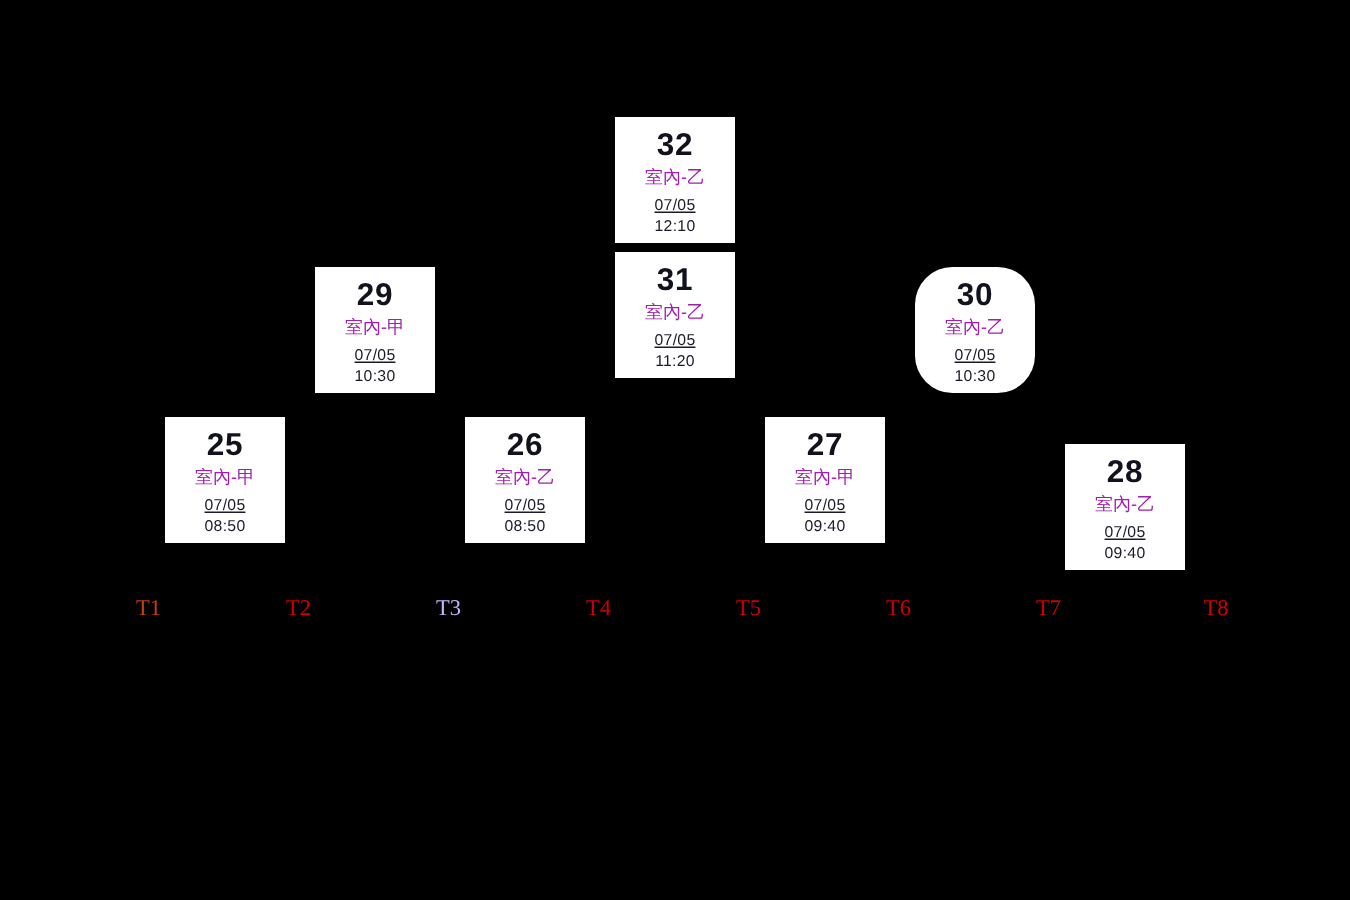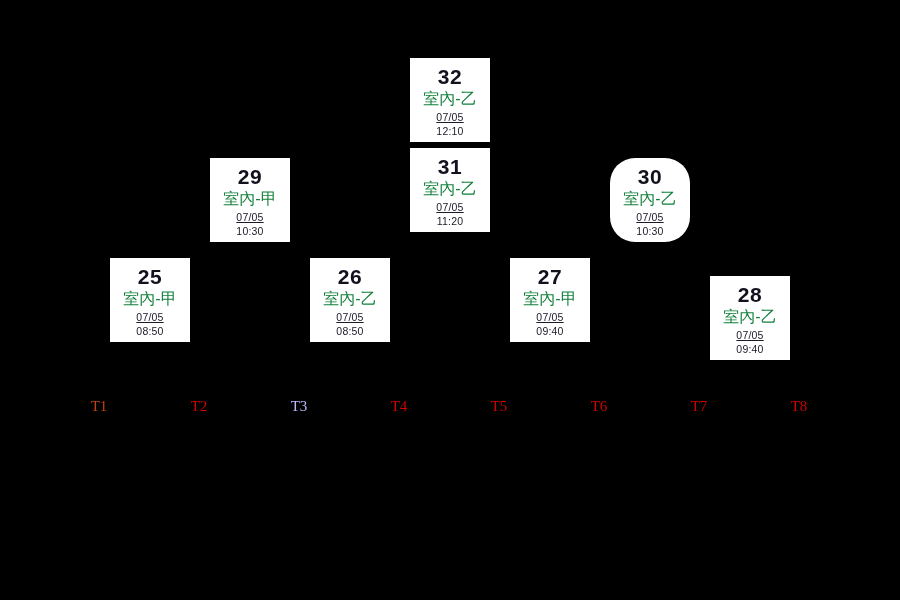--- a/index.html
+++ b/index.html
@@ -19,32 +19,33 @@
     position: absolute;
     width: 80px;
     height: 84px;
     background: #ffffff;
     box-sizing: border-box;
     display: flex;
     flex-direction: column;
     align-items: center;
     justify-content: flex-start;
     padding-top: 6px;
+    margin-top: 20px;
   }
   .card-id {
     font-size: 21px;
     font-weight: bold;
     line-height: 25px;
     color: #12121f;
     letter-spacing: 0.5px;
   }
   .card-label {
-    font-size: 16px;
+    font-size: 12px;
     line-height: 17px;
-    color: #15803d;
+    color: #a21caf;
     white-space: nowrap;
     margin-top: 1px;
   }
   .card-date {
     font-size: 10.5px;
     line-height: 14px;
     color: #1a1a28;
     margin-top: 3px;
     letter-spacing: 0.2px;
     text-decoration: underline;
@@ -122,15 +123,15 @@
       </div>
     </div>
   <div id="ticks-layer">
       <div class="tick" style="left: 99px; color: #c2410c;">T1</div>
       <div class="tick" style="left: 199px; color: rgb(208, 0, 0);">T2</div>
       <div class="tick" style="left: 299px; color: #c4b5fd;">T3</div>
       <div class="tick" style="left: 399px; color: rgb(208, 0, 0);">T4</div>
       <div class="tick" style="left: 499px; color: rgb(208, 0, 0);">T5</div>
       <div class="tick" style="left: 599px; color: rgb(208, 0, 0);">T6</div>
       <div class="tick" style="left: 699px; color: rgb(208, 0, 0);">T7</div>
-      <div class="tick" style="left: 799px; color: rgb(208, 0, 0);">T8</div>
+      <div class="tick" style="left: 799px; color: rgb(208, 0, 0); text-align: right;">T8</div>
     </div>
 </div>
 
 </body></html>

